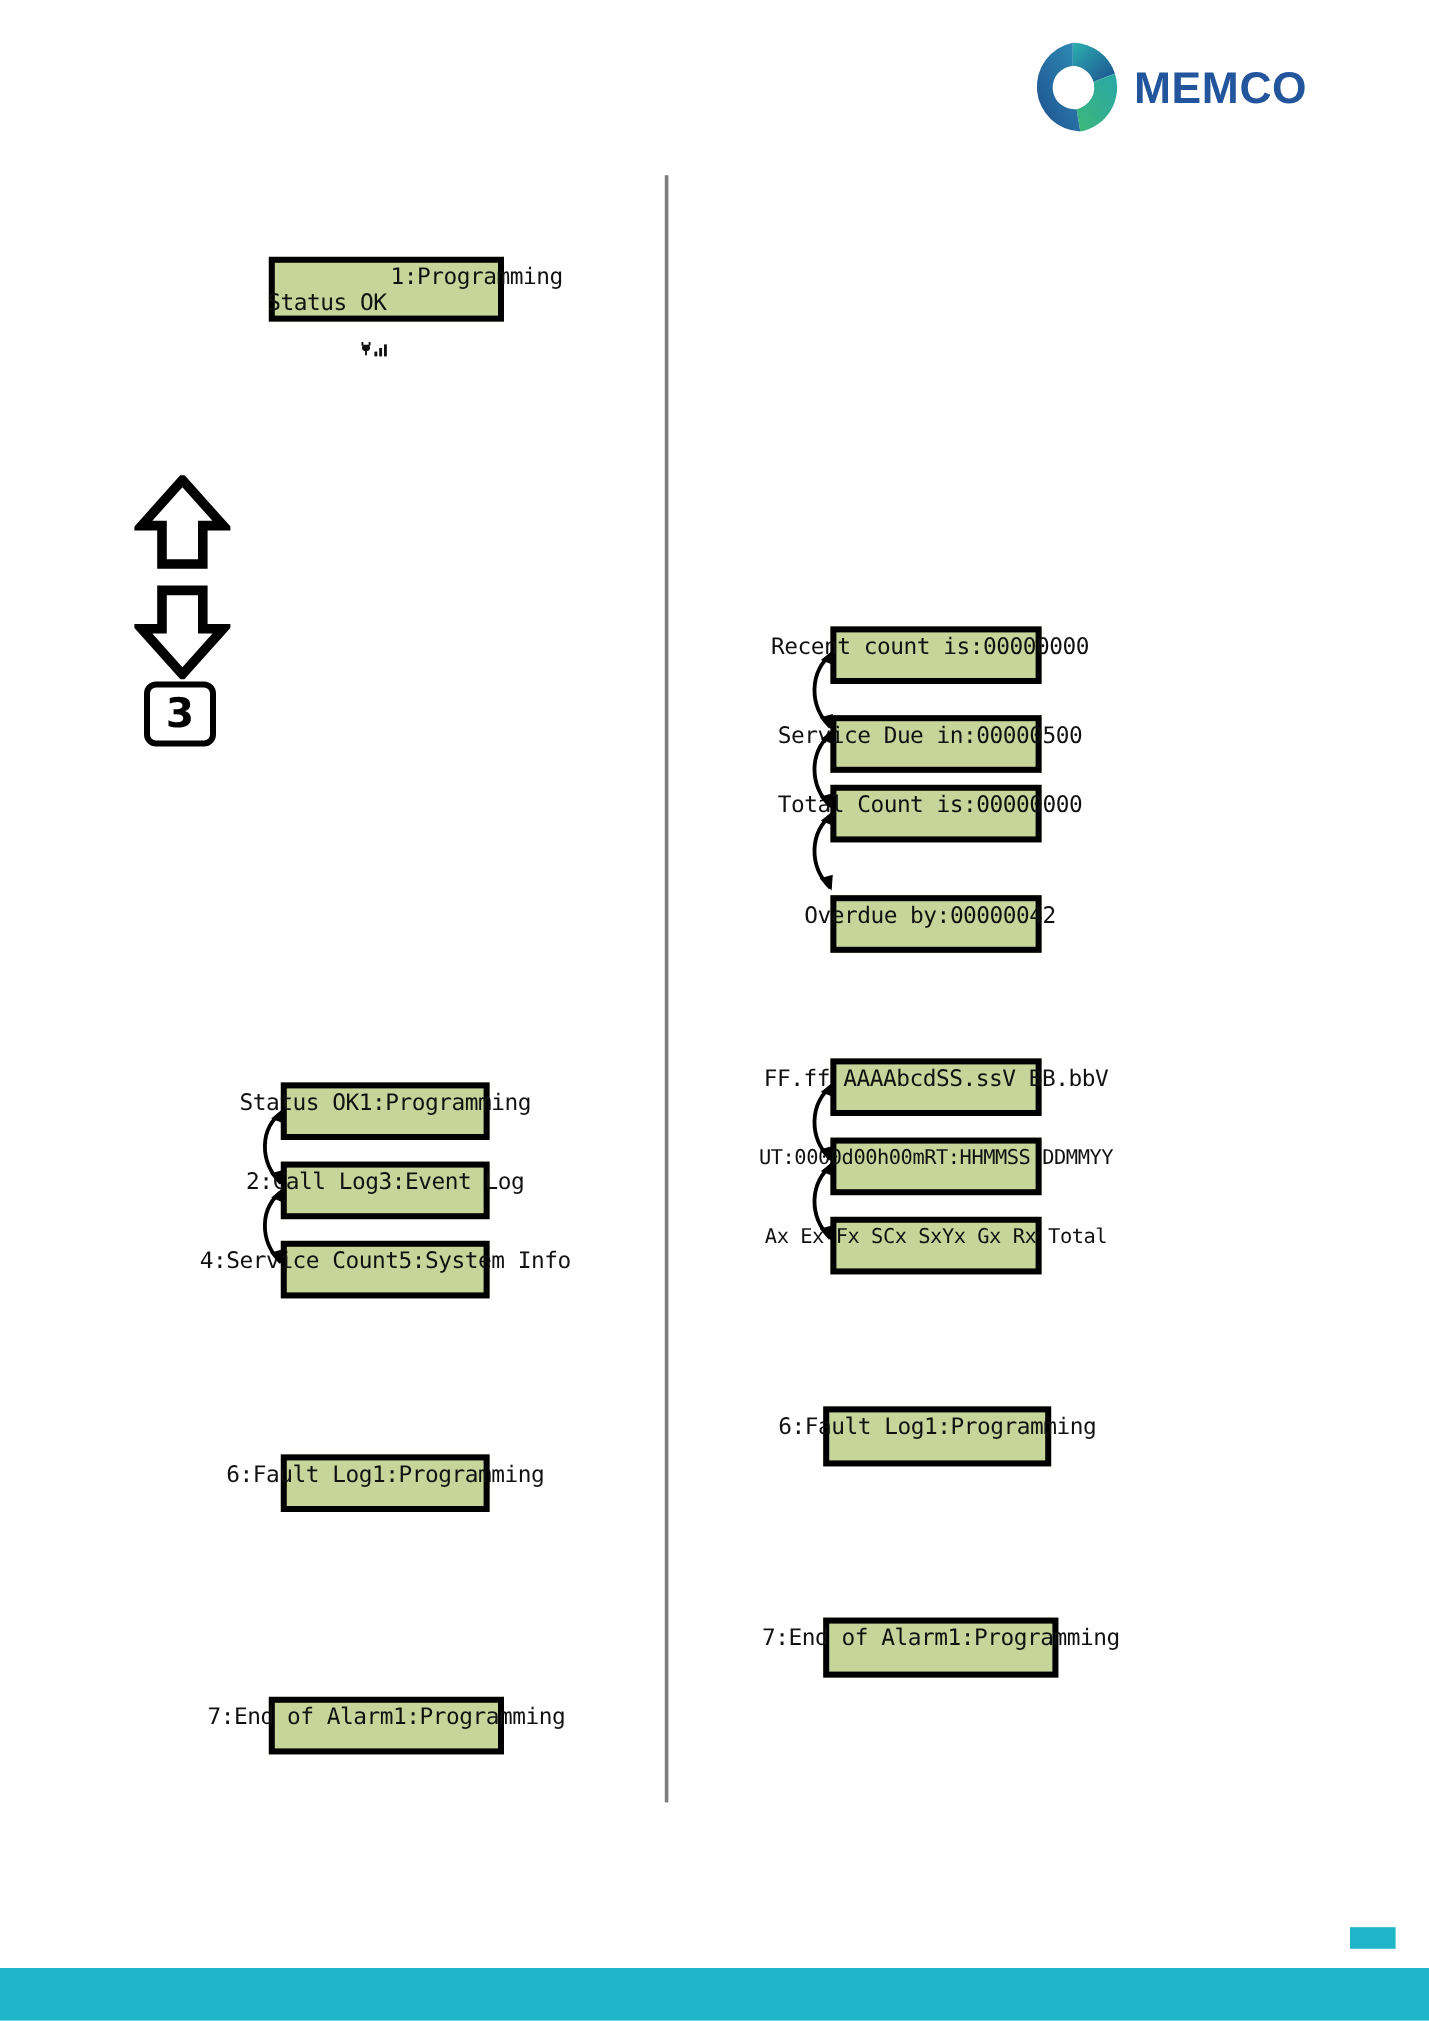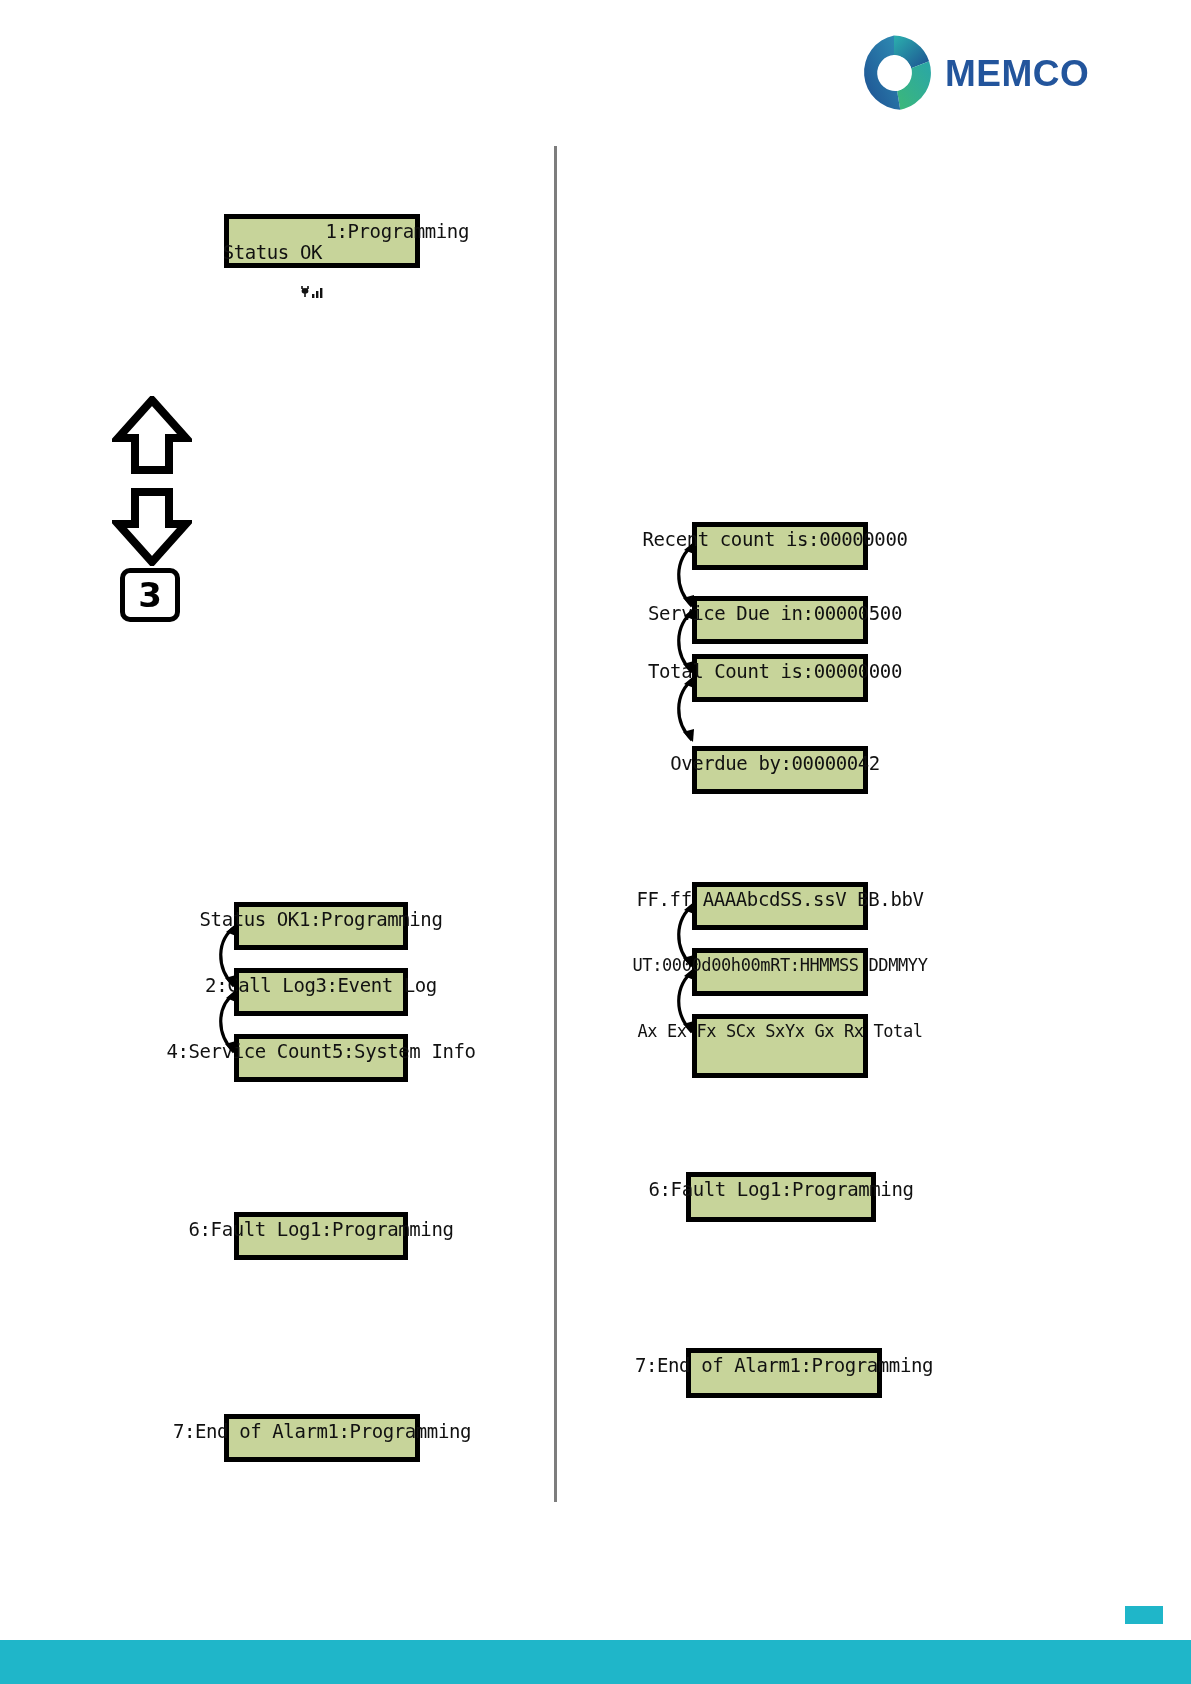--- a/index.html
+++ b/index.html
@@ -238,21 +238,21 @@
 <div class="lcd" style="left:692px; top:882px; width:176px; height:48px;">
   <div class="lcd-line">FF.ff AAAAbcd</div>
   <div class="lcd-line">SS.ssV BB.bbV</div>
 </div>
 
 <div class="lcd" style="left:692px; top:948px; width:176px; height:48px;">
   <div class="lcd-line" style="font-size:17px;">UT:0000d00h00m</div>
   <div class="lcd-line" style="font-size:17px;">RT:HHMMSS DDMMYY</div>
 </div>
 
-<div class="lcd" style="left:692px; top:1014px; width:176px; height:64px;text-align:right;">
+<div class="lcd" style="left:692px; top:1014px; width:176px; height:48px;text-align:right;">
   <div class="lcd-line" style="font-size:17px;">Ax Ex Fx SCx Sx</div>
   <div class="lcd-line" style="font-size:17px;">Yx Gx Rx Total</div>
 </div>
 
 <svg class="curve" style="left:664px; top:896px;" width="40" height="82">
   <path d="M30 8 C10 24, 10 52, 28 70" fill="none" stroke="#000" stroke-width="3.2"></path>
   <path d="M30 6 L20 14 L30 18 Z" fill="#000"></path>
   <path d="M29 72 L19 62 L30 59 Z" fill="#000"></path>
 </svg>
 <svg class="curve" style="left:664px; top:962px;" width="40" height="82">

